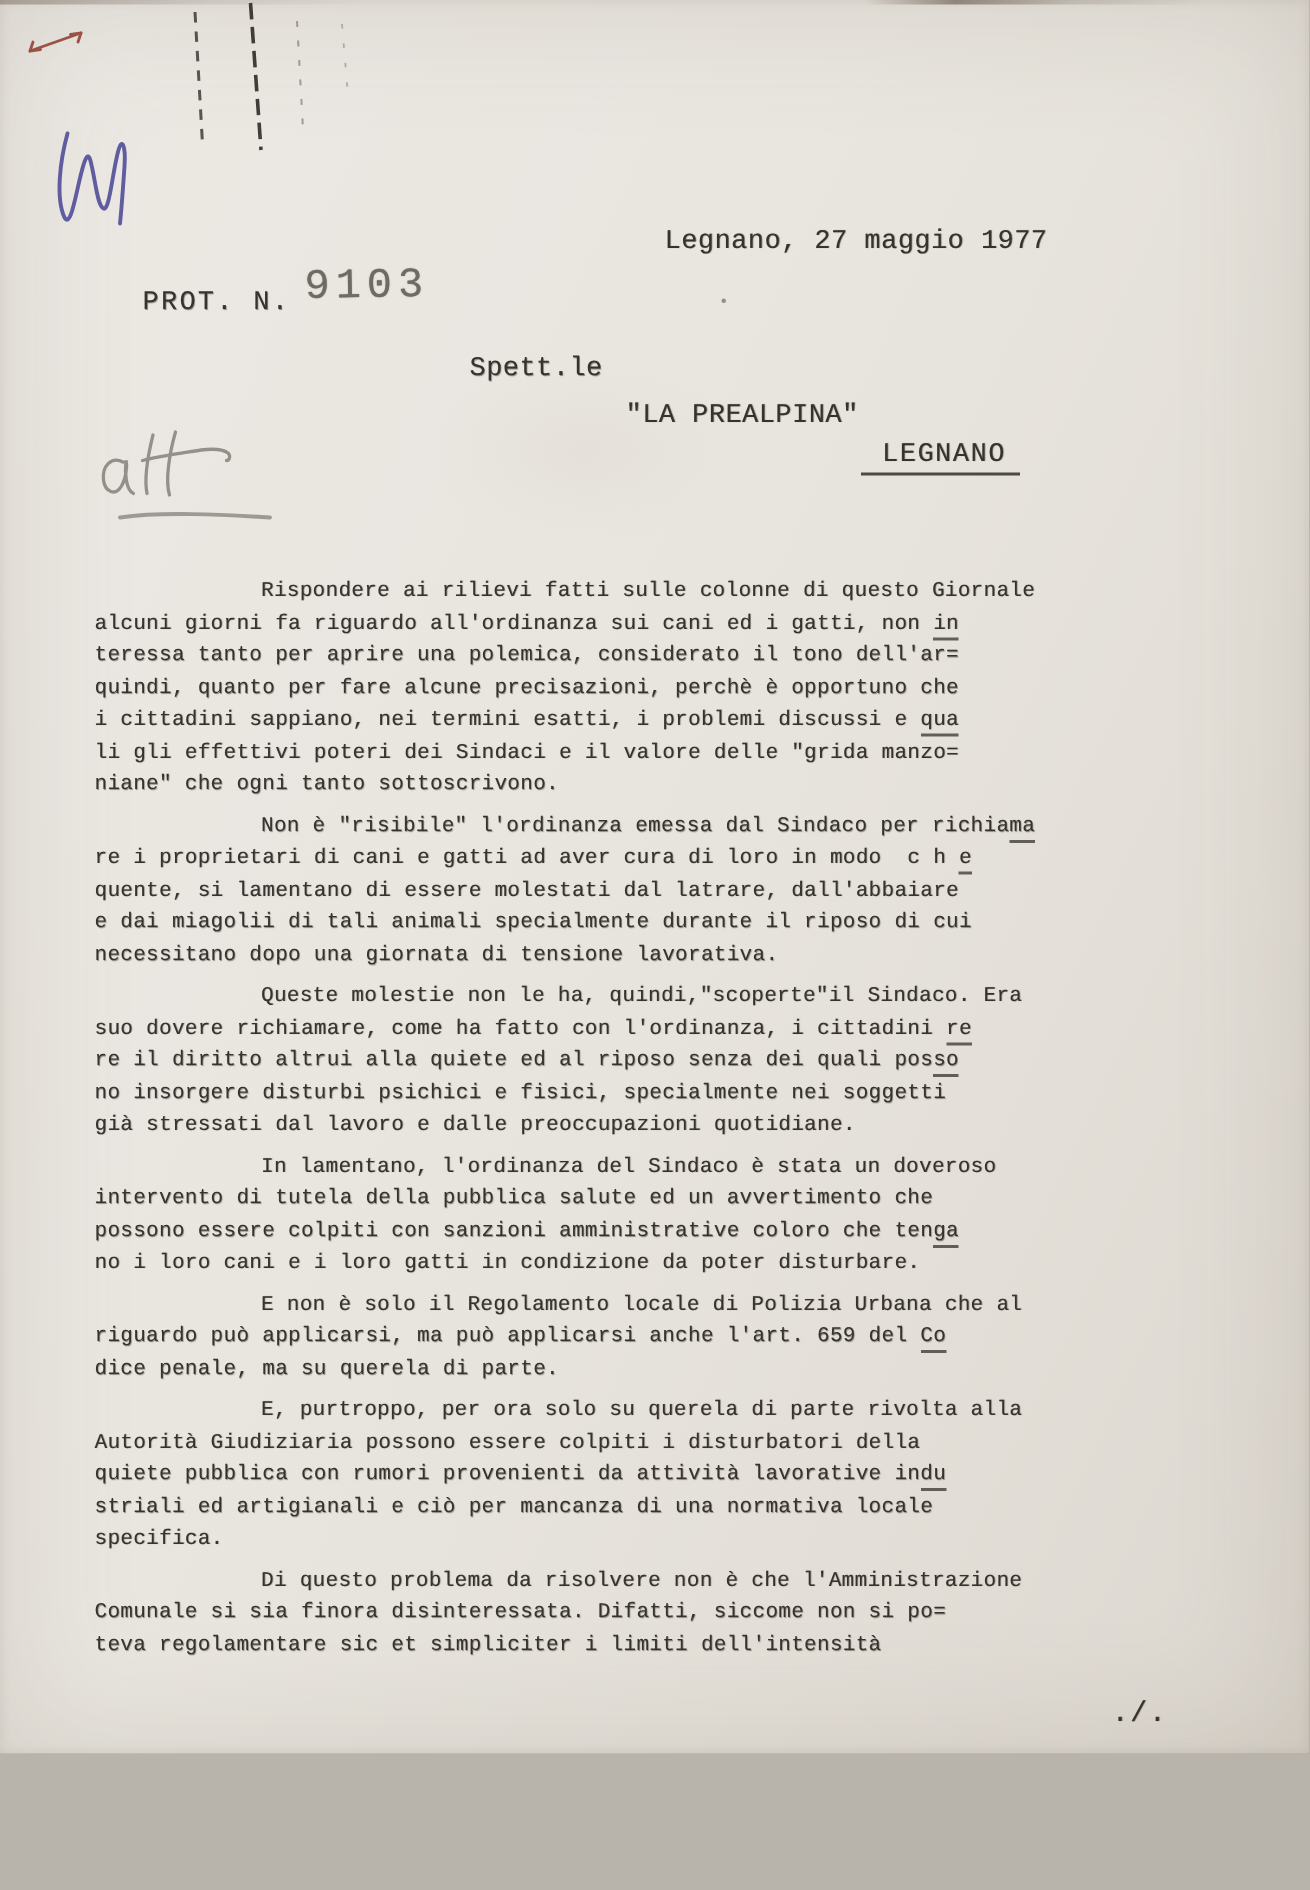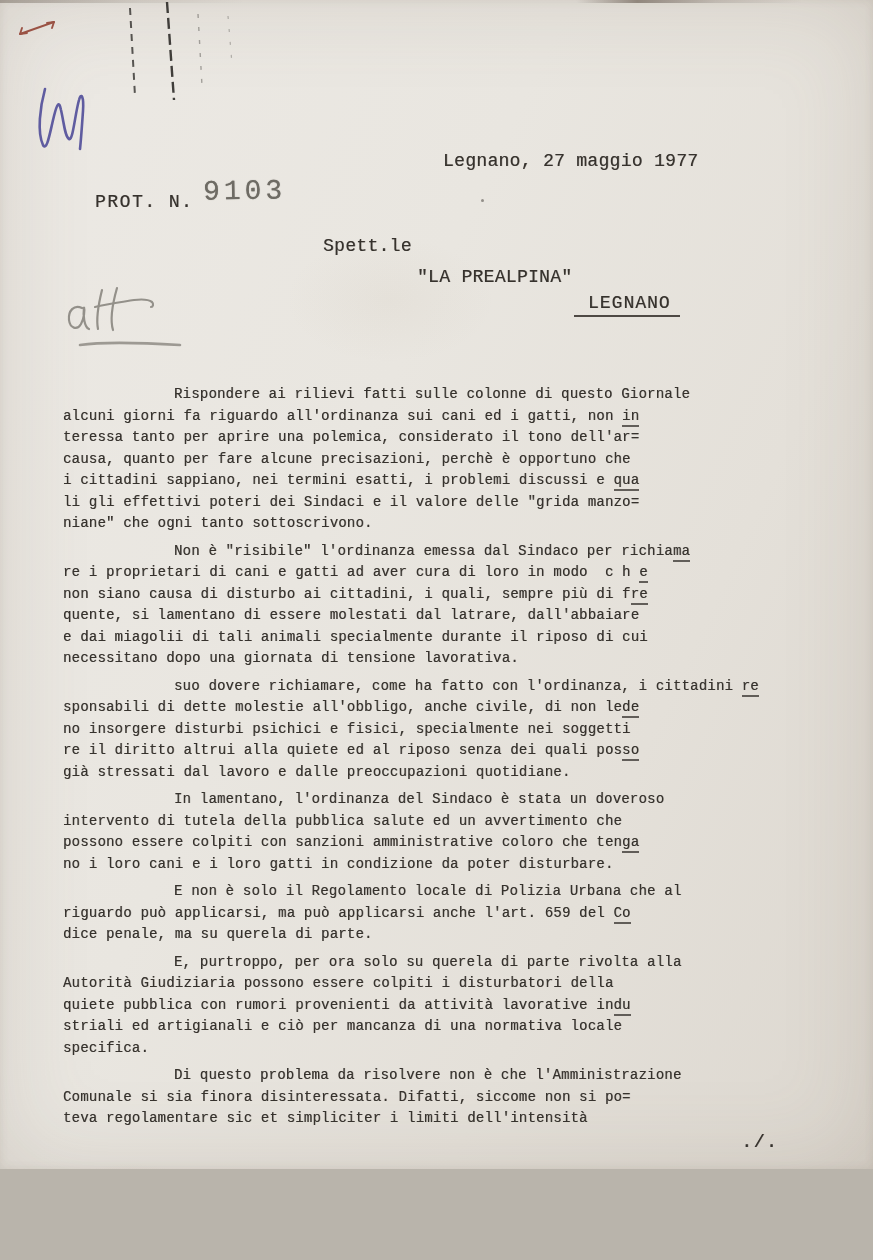--- a/index.html
+++ b/index.html
@@ -78,47 +78,46 @@
       <path d="M55,6 C51,20 48,38 51,48"></path>
       <path d="M33,25 C45,22 60,20 72,18 C80,17 86,17 90,20 C92,22 91,25 89,25"></path>
       <path d="M18,63 C45,59 85,61 118,63" stroke-width="2.6" opacity=".9"></path>
     </g>
   </svg>
 
   <div class="typed" style="left:443px; top:151px;">Legnano, 27 maggio 1977</div>
   <div class="typed" style="left:95px; top:192px; letter-spacing:1.5px;">PROT. N.</div>
   <div class="stamp">9103</div>
   <div class="speck2"></div>
-  <div class="typed" style="left:323px; top:236px;">Spett.le</div>
+  <div class="typed" style="left:313px; top:236px;">Spett.le</div>
   <div class="typed" style="left:417px; top:267px;">"LA PREALPINA"</div>
   <div class="typed city-underline" style="left:574px; top:293px; letter-spacing:1px;">LEGNANO</div>
 
   <div class="body-text">
       <div class="para">
         <div class="line"><span>Rispondere ai rilievi fatti sulle colonne di questo Giornale</span></div>
         <div class="line"><span>alcuni giorni fa riguardo all'ordinanza sui cani ed i gatti, non </span><span class="hyph">in</span></div>
         <div class="line"><span>teressa tanto per aprire una polemica, considerato il tono dell'ar=</span></div>
-        <div class="line"><span>causa, quanto per fare alcune precisazioni, perchè è opportuno che</span></div>
+        <div class="line"><span>quindi, quanto per fare alcune precisazioni, perchè è opportuno che</span></div>
         <div class="line"><span>i cittadini sappiano, nei termini esatti, i problemi discussi e </span><span class="hyph">qua</span></div>
         <div class="line"><span>li gli effettivi poteri dei Sindaci e il valore delle "grida manzo=</span></div>
         <div class="line"><span>niane" che ogni tanto sottoscrivono.</span></div>
       </div>
       <div class="para">
         <div class="line"><span>Non è "risibile" l'ordinanza emessa dal Sindaco per richia</span><span class="hyph">ma</span></div>
         <div class="line"><span>re i proprietari di cani e gatti ad aver cura di loro in modo  c h </span><span class="hyph">e</span></div>
-        <div class="line"><span>non siano causa di disturbo ai cittadini, i quali, sempre più di f</span><span class="hyph">re</span></div>
         <div class="line"><span>quente, si lamentano di essere molestati dal latrare, dall'abbaiare</span></div>
         <div class="line"><span>e dai miagolii di tali animali specialmente durante il riposo di cui</span></div>
         <div class="line"><span>necessitano dopo una giornata di tensione lavorativa.</span></div>
       </div>
       <div class="para">
+        <div class="line"><span>Queste molestie non le ha, quindi,"scoperte"il Sindaco. Era</span></div>
         <div class="line"><span>suo dovere richiamare, come ha fatto con l'ordinanza, i cittadini </span><span class="hyph">re</span></div>
-        <div class="line"><span>sponsabili di dette molestie all'obbligo, anche civile, di non le</span><span class="hyph">de</span></div>
+        <div class="line"><span>re il diritto altrui alla quiete ed al riposo senza dei quali pos</span><span class="hyph">so</span></div>
         <div class="line"><span>no insorgere disturbi psichici e fisici, specialmente nei soggetti</span></div>
-        <div class="line"><span>re il diritto altrui alla quiete ed al riposo senza dei quali pos</span><span class="hyph">so</span></div>
         <div class="line"><span>già stressati dal lavoro e dalle preoccupazioni quotidiane.</span></div>
       </div>
       <div class="para">
         <div class="line"><span>In lamentano, l'ordinanza del Sindaco è stata un doveroso</span></div>
         <div class="line"><span>intervento di tutela della pubblica salute ed un avvertimento che</span></div>
         <div class="line"><span>possono essere colpiti con sanzioni amministrative coloro che ten</span><span class="hyph">ga</span></div>
         <div class="line"><span>no i loro cani e i loro gatti in condizione da poter disturbare.</span></div>
       </div>
       <div class="para">
         <div class="line"><span>E non è solo il Regolamento locale di Polizia Urbana che al</span></div>

